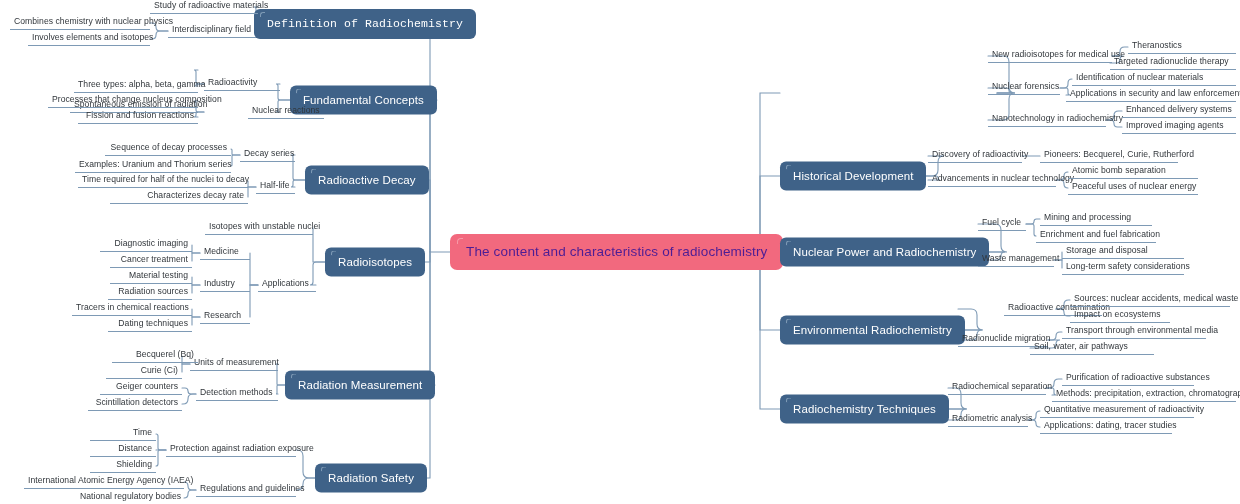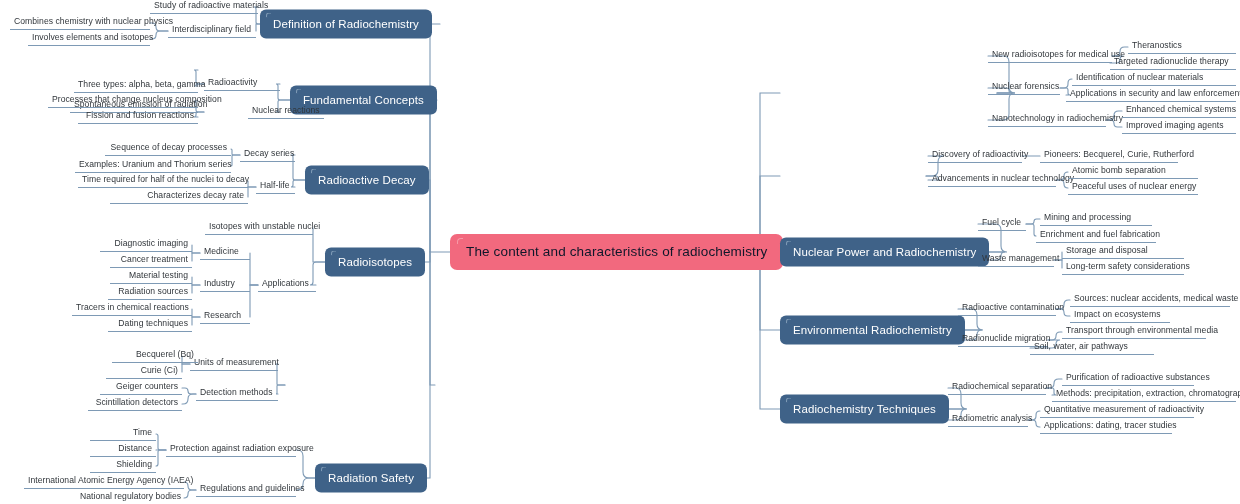--- a/index.html
+++ b/index.html
@@ -27,21 +27,21 @@
   }
   .node {
     position: absolute;
     box-sizing: border-box;
     transform: translateY(-50%);
     white-space: nowrap;
   }
   
   .root {
     background: #f2697e;
-    color: #0f172a;
+    color: #4c1d95;
     border-radius: 7px;
     font-size: 13.5px;
     padding: 10px 16px 11px 16px;
     letter-spacing: .15px;
   }
   .root::after {
     content: "";
     position: absolute;
     left: 7px; top: 4px;
     width: 5px; height: 5px;
@@ -167,24 +167,25 @@
       <path d="M949,409 L967,409 Q961,409 961,403 L961,394 Q961,388 955,388 L948,388" fill="none" stroke="#7e9ab5" stroke-width="1.1" stroke-linecap="round"></path>
       <path d="M949,409 L966.5,409 Q961,409 961,414.5 L961,414.5 Q961,420 955.5,420 L948,420" fill="none" stroke="#7e9ab5" stroke-width="1.1" stroke-linecap="round"></path>
       <path d="M1046,388 L1049.5,388 Q1054,388 1054,383.5 L1054,383.5 Q1054,379 1058.5,379 L1062,379" fill="none" stroke="#7e9ab5" stroke-width="1.1" stroke-linecap="round"></path>
       <path d="M1046,388 L1052,388 Q1054,388 1054,390 L1054,393 Q1054,395 1056,395 L1052,395" fill="none" stroke="#7e9ab5" stroke-width="1.1" stroke-linecap="round"></path>
       <path d="M1028,420 L1032,420 Q1036,420 1036,416 L1036,415 Q1036,411 1040,411 L1040,411" fill="none" stroke="#7e9ab5" stroke-width="1.1" stroke-linecap="round"></path>
       <path d="M1028,420 L1032.5,420 Q1036,420 1036,423.5 L1036,423.5 Q1036,427 1039.5,427 L1040,427" fill="none" stroke="#7e9ab5" stroke-width="1.1" stroke-linecap="round"></path>
     </svg>
 
   <div class="node root" style="left:450px; top:252px;">The content and characteristics of radiochemistry</div>
 
-  <div class="node branch align-right" style="left:260px; top:24px;">Definition of Radiochemistry</div>
+  <div class="node branch align-right" style="left:254px; top:24px;font-family:Liberation Mono, monospace;">Definition of Radiochemistry</div>
   <div class="node branch align-right" style="left:290px; top:100px;">Fundamental Concepts</div>
   <div class="node branch align-right" style="left:325px; top:262px;">Radioisotopes</div>
   <div class="node branch align-right" style="left:305px; top:180px;">Radioactive Decay</div>
+  <div class="node branch align-right" style="left:285px; top:385px;">Radiation Measurement</div>
   <div class="node branch align-right" style="left:315px; top:478px;">Radiation Safety</div>
 
   <div class="node leaf u align-right" style="left:150px; top:7px; width:108px;">Study of radioactive materials</div>
   <div class="node leaf u" style="left:168px; top:31px; width:88px;">Interdisciplinary field</div>
   <div class="node leaf u align-right" style="left:10px; top:23px; width:140px;">Combines chemistry with nuclear physics</div>
   <div class="node leaf u align-right" style="left:28px; top:39px; width:122px;">Involves elements and isotopes</div>
 
   <div class="node leaf u" style="left:204px; top:84px; width:76px;">Radioactivity</div>
   <div class="node leaf u align-right" style="left:70px; top:70px; width:128px;margin-top:36px;">Spontaneous emission of radiation</div>
   <div class="node leaf u align-right" style="left:74px; top:86px; width:124px;">Three types: alpha, beta, gamma</div>
@@ -222,50 +223,51 @@
   <div class="node leaf u align-right" style="left:88px; top:404px; width:94px;">Scintillation detectors</div>
 
   <div class="node leaf u" style="left:166px; top:450px; width:130px;">Protection against radiation exposure</div>
   <div class="node leaf u align-right" style="left:90px; top:434px; width:66px;">Time</div>
   <div class="node leaf u align-right" style="left:90px; top:450px; width:66px;">Distance</div>
   <div class="node leaf u align-right" style="left:90px; top:466px; width:66px;">Shielding</div>
   <div class="node leaf u" style="left:196px; top:490px; width:100px;">Regulations and guidelines</div>
   <div class="node leaf u align-right" style="left:24px; top:482px; width:160px;">International Atomic Energy Agency (IAEA)</div>
   <div class="node leaf u align-right" style="left:76px; top:498px; width:108px;">National regulatory bodies</div>
 
+  <div class="node branch" style="left:780px; top:176px;">Historical Development</div>
   <div class="node branch" style="left:780px; top:252px;">Nuclear Power and Radiochemistry</div>
   <div class="node branch" style="left:780px; top:409px;">Radiochemistry Techniques</div>
   <div class="node branch" style="left:780px; top:330px;">Environmental Radiochemistry</div>
 
   <div class="node leaf u" style="left:988px; top:56px; width:124px;">New radioisotopes for medical use</div>
   <div class="node leaf u" style="left:1128px; top:47px; width:108px;">Theranostics</div>
   <div class="node leaf u" style="left:1110px; top:63px; width:126px;">Targeted radionuclide therapy</div>
 
   <div class="node leaf u" style="left:988px; top:88px; width:72px;">Nuclear forensics</div>
   <div class="node leaf u" style="left:1072px; top:79px; width:164px;">Identification of nuclear materials</div>
   <div class="node leaf u" style="left:1066px; top:95px; width:170px;">Applications in security and law enforcement</div>
 
   <div class="node leaf u" style="left:988px; top:120px; width:118px;">Nanotechnology in radiochemistry</div>
-  <div class="node leaf u" style="left:1122px; top:111px; width:114px;">Enhanced chemical systems</div>
+  <div class="node leaf u" style="left:1122px; top:111px; width:114px;">Enhanced delivery systems</div>
   <div class="node leaf u" style="left:1122px; top:127px; width:114px;">Improved imaging agents</div>
 
   <div class="node leaf u" style="left:928px; top:156px; width:94px;">Discovery of radioactivity</div>
   <div class="node leaf u" style="left:1040px; top:156px; width:138px;">Pioneers: Becquerel, Curie, Rutherford</div>
   <div class="node leaf u" style="left:928px; top:180px; width:128px;">Advancements in nuclear technology</div>
   <div class="node leaf u" style="left:1068px; top:172px; width:130px;">Atomic bomb separation</div>
   <div class="node leaf u" style="left:1068px; top:188px; width:130px;">Peaceful uses of nuclear energy</div>
 
   <div class="node leaf u" style="left:978px; top:224px; width:48px;">Fuel cycle</div>
   <div class="node leaf u" style="left:1040px; top:219px; width:112px;">Mining and processing</div>
   <div class="node leaf u" style="left:1036px; top:236px; width:120px;">Enrichment and fuel fabrication</div>
   <div class="node leaf u" style="left:978px; top:260px; width:76px;">Waste management</div>
   <div class="node leaf u" style="left:1062px; top:252px; width:122px;">Storage and disposal</div>
   <div class="node leaf u" style="left:1062px; top:268px; width:122px;">Long-term safety considerations</div>
 
-  <div class="node leaf u" style="left:958px; top:309px; width:98px;text-align:center;">Radioactive contamination</div>
+  <div class="node leaf u" style="left:1004px; top:309px; width:98px;text-align:center;">Radioactive contamination</div>
   <div class="node leaf u" style="left:1070px; top:300px; width:160px;">Sources: nuclear accidents, medical waste</div>
   <div class="node leaf u" style="left:1070px; top:316px; width:100px;">Impact on ecosystems</div>
   <div class="node leaf u" style="left:958px; top:340px; width:90px;">Radionuclide migration</div>
   <div class="node leaf u" style="left:1062px; top:332px; width:144px;">Transport through environmental media</div>
   <div class="node leaf u" style="left:1030px; top:348px; width:124px;">Soil, water, air pathways</div>
 
   <div class="node leaf u" style="left:948px; top:388px; width:98px;">Radiochemical separation</div>
   <div class="node leaf u" style="left:1062px; top:379px; width:132px;">Purification of radioactive substances</div>
   <div class="node leaf u" style="left:1052px; top:395px; width:184px;">Methods: precipitation, extraction, chromatography</div>
   <div class="node leaf u" style="left:948px; top:420px; width:80px;">Radiometric analysis</div>

